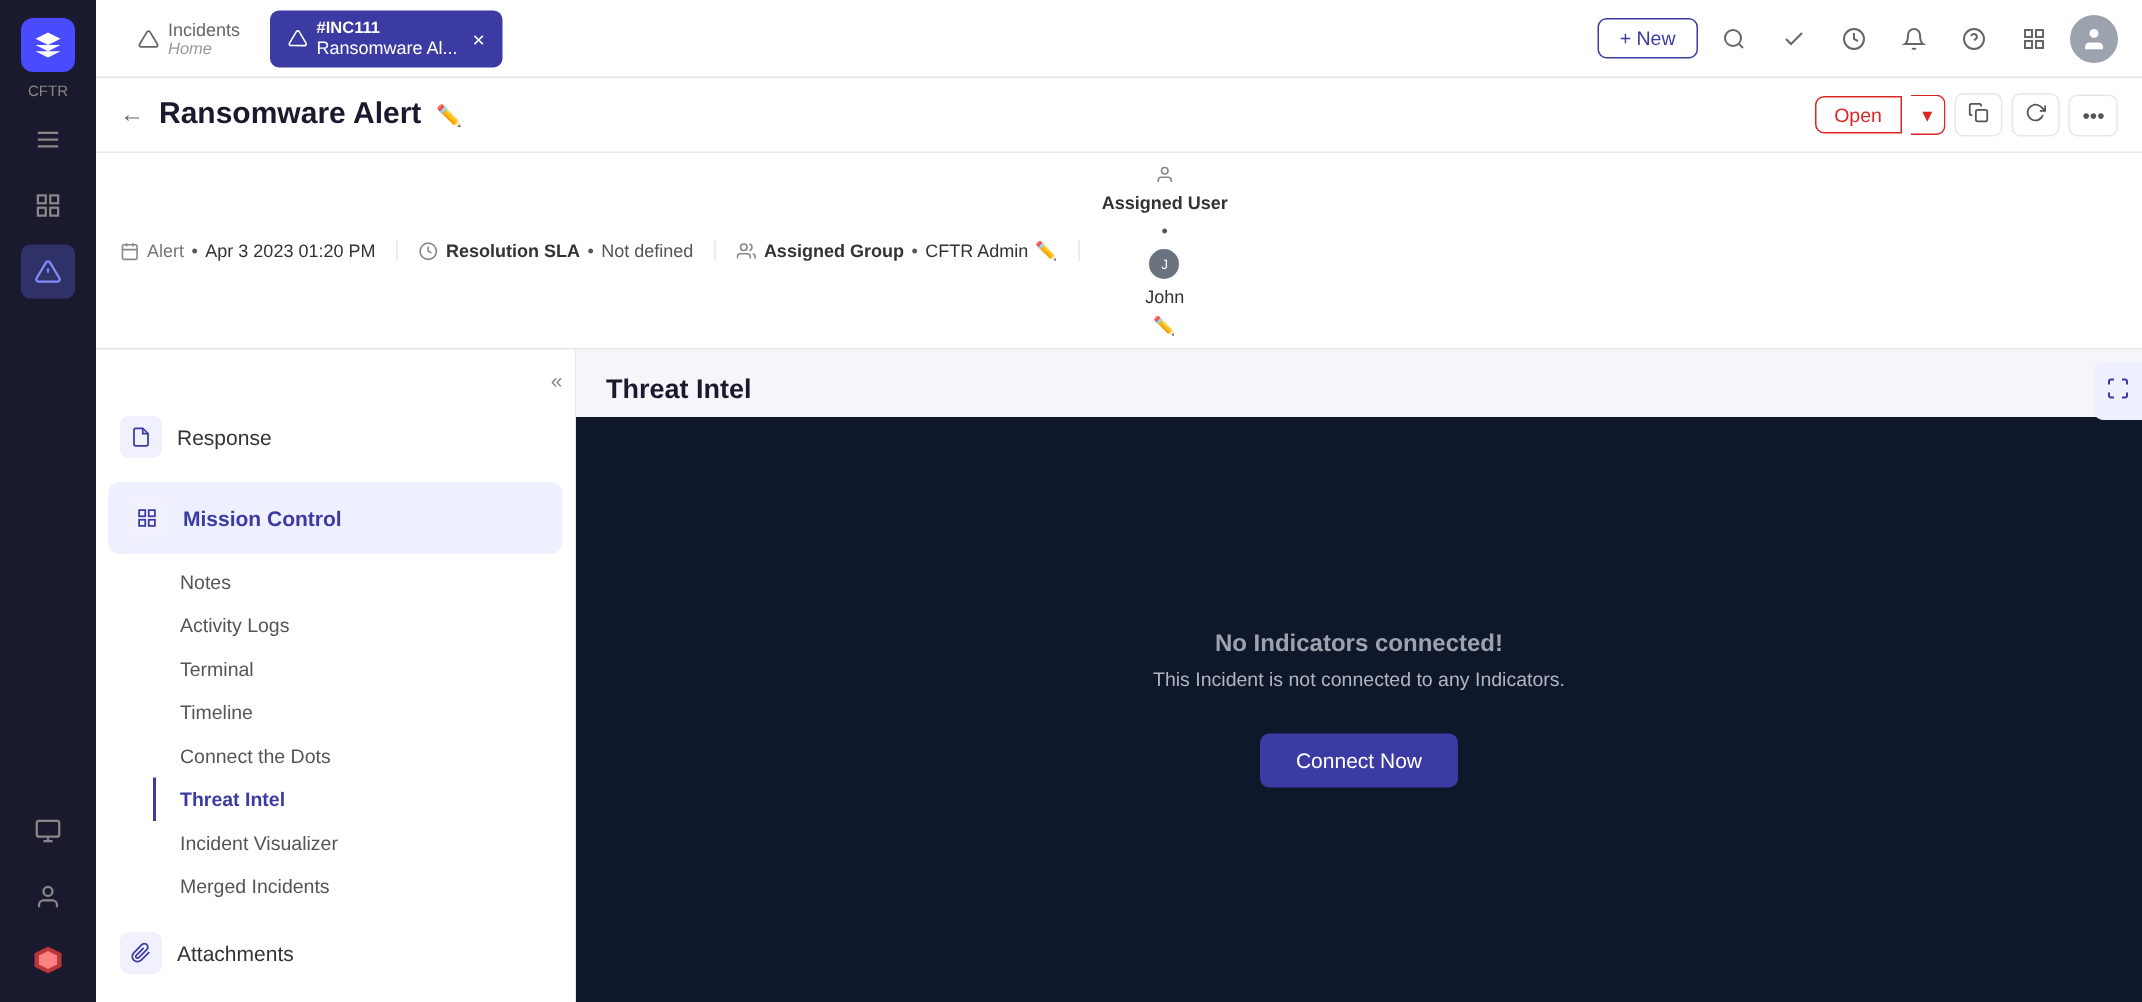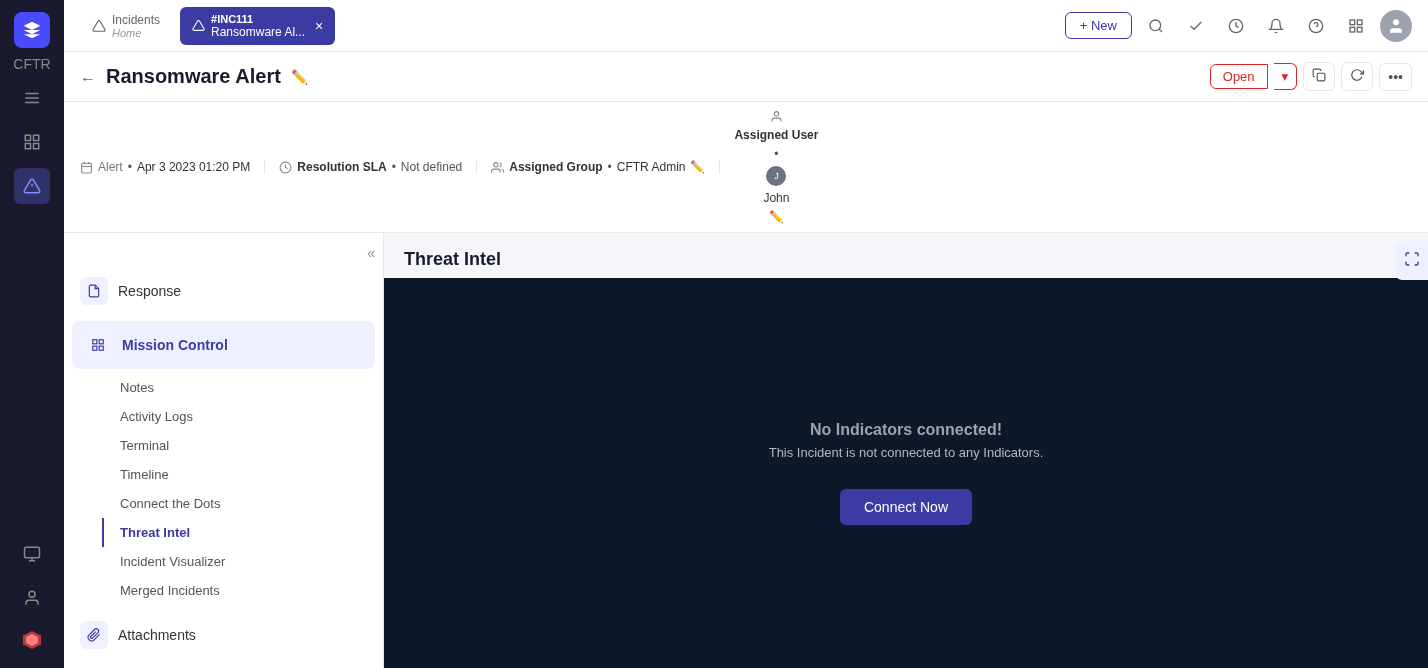--- a/index.html
+++ b/index.html
@@ -91,21 +91,21 @@
 
 <div class="app-container">
 
   <div class="left-sidebar">
     <div style="display:flex;flex-direction:column;align-items:center;gap:4px;">
       <div class="sidebar-logo">
         <svg width="20" height="20" viewBox="0 0 24 24" fill="white">
             <path d="M12 2L2 7l10 5 10-5-10-5zM2 17l10 5 10-5M2 12l10 5 10-5"></path>
           </svg>
       </div>
-      <span style="color:#888;font-size:14px;">CFTR</span>
+      <span style="color:#888;font-size:10px;">CFTR</span>
     </div>
 
     <div class="sidebar-icon">
       <svg width="18" height="18" viewBox="0 0 24 24" fill="none" stroke="currentColor" stroke-width="2">
           <line x1="3" y1="6" x2="21" y2="6"></line>
           <line x1="3" y1="12" x2="21" y2="12"></line>
           <line x1="3" y1="18" x2="21" y2="18"></line>
         </svg>
     </div>
     <div class="sidebar-icon">

